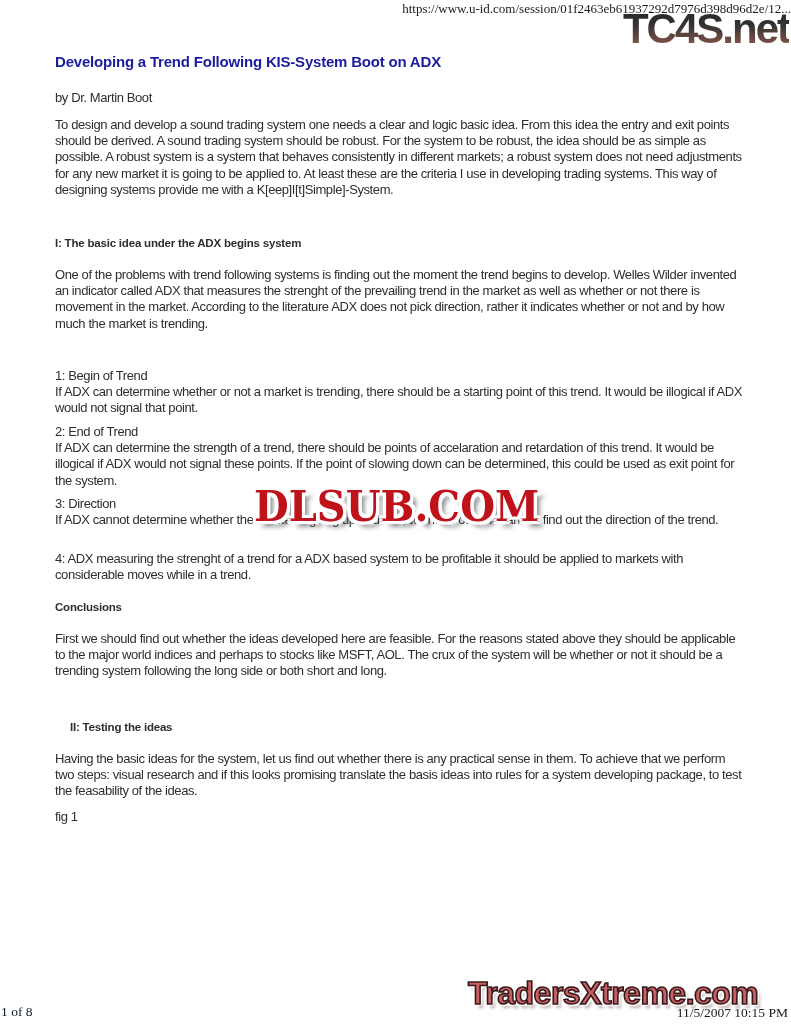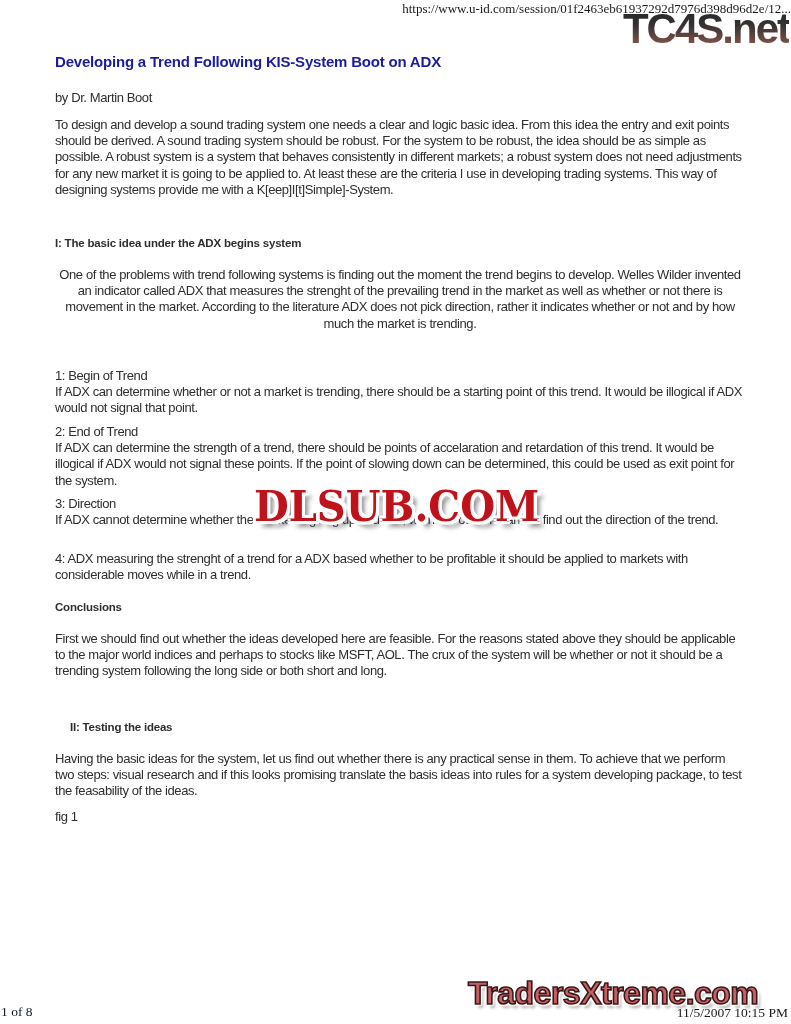--- a/index.html
+++ b/index.html
@@ -50,21 +50,21 @@
   .byline { top: 90px; }
 
   .para { white-space: pre-line; }
   .section-heading {
     font-size: 11.5px; font-weight: bold; line-height: 14px;
     letter-spacing: -0.2px;
   }
 
   .b0  { top: 117px; }
   .b1  { top: 236px; }
-  .b2  { top: 267px; text-align: center; }
+  .b2  { top: 267px; }
   .b3  { top: 340px; }
   .b4  { top: 368px; }
   .b5  { top: 424px; }
   .b6  { top: 496px; }
   .b7  { top: 551px; }
   .b8  { top: 600px; }
   .b9  { top: 631px; }
   .b10 { top: 720px; margin-left: 15px; }
   .b11 { top: 751px; }
   .b12 { top: 809px; }
@@ -130,21 +130,21 @@
 
   <div class="para b0">To design and develop a sound trading system one needs a clear and logic basic idea. From this idea the entry and exit points should be derived. A sound trading system should be robust. For the system to be robust, the idea should be as simple as possible. A robust system is a system that behaves consistently in different markets; a robust system does not need adjustments for any new market it is going to be applied to. At least these are the criteria I use in developing trading systems. This way of designing systems provide me with a K[eep]I[t]Simple]-System.</div>
   <div class="section-heading b1">I: The basic idea under the ADX begins system</div>
   <div class="para b2">One of the problems with trend following systems is finding out the moment the trend begins to develop. Welles Wilder invented an indicator called ADX that measures the strenght of the prevailing trend in the market as well as whether or not there is movement in the market. According to the literature ADX does not pick direction, rather it indicates whether or not and by how much the market is trending.</div>
   <div class="para b4">1: Begin of Trend
 If ADX can determine whether or not a market is trending, there should be a starting point of this trend. It would be illogical if ADX would not signal that point.</div>
   <div class="para b5">2: End of Trend
 If ADX can determine the strength of a trend, there should be points of accelaration and retardation of this trend. It would be illogical if ADX would not signal these points. If the point of slowing down can be determined, this could be used as exit point for the system.</div>
   <div class="para b6">3: Direction
 If ADX cannot determine whether the market is going up or down, we need other means to find out the direction of the trend.</div>
-  <div class="para b7">4: ADX measuring the strenght of a trend for a ADX based whether to be profitable it should be applied to markets with considerable moves while in a trend.</div>
+  <div class="para b7">4: ADX measuring the strenght of a trend for a ADX based system to be profitable it should be applied to markets with considerable moves while in a trend.</div>
   <div class="section-heading b8">Conclusions</div>
   <div class="para b9">First we should find out whether the ideas developed here are feasible. For the reasons stated above they should be applicable to the major world indices and perhaps to stocks like MSFT, AOL. The crux of the system will be whether or not it should be a trending system following the long side or both short and long.</div>
   <div class="section-heading b10">II: Testing the ideas</div>
   <div class="para b11">Having the basic ideas for the system, let us find out whether there is any practical sense in them. To achieve that we perform two steps: visual research and if this looks promising translate the basis ideas into rules for a system developing package, to test the feasability of the ideas.</div>
   <div class="para b12">fig 1</div>
 </div>
 
 <div class="wm-dlsub">DLSUB.COM</div>
 
 <div class="wm-traders">TradersXtreme.com</div>

